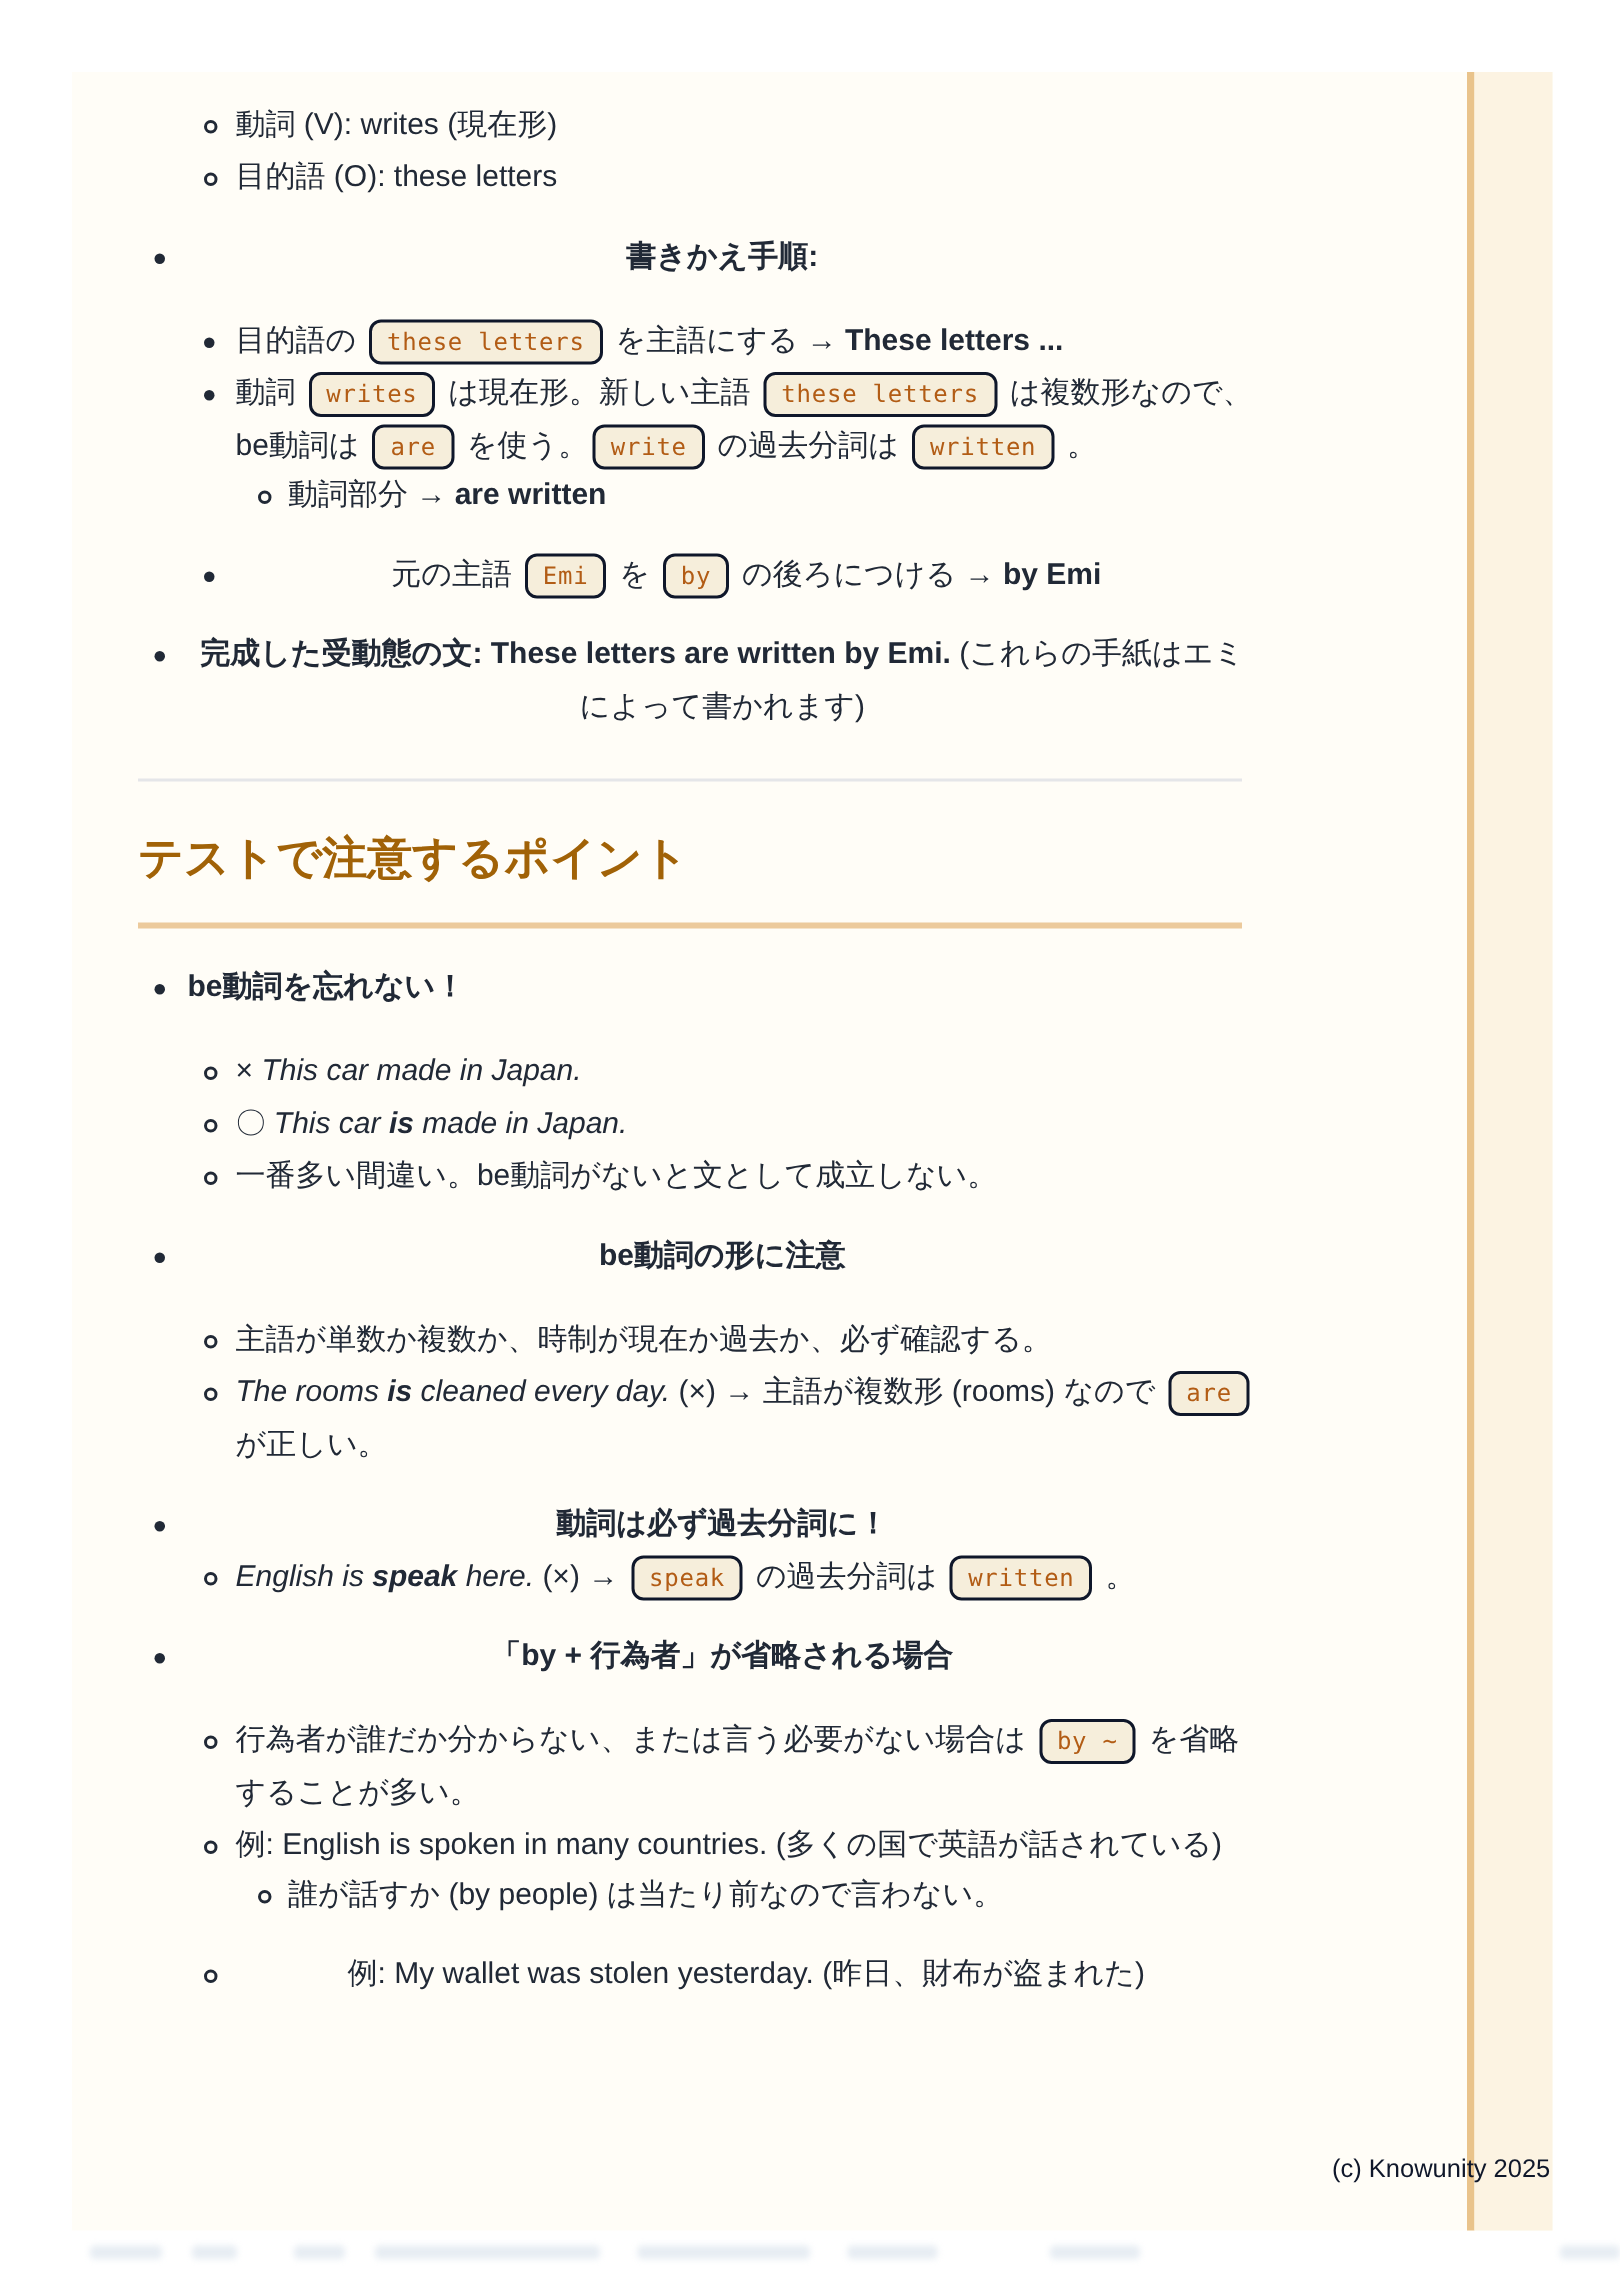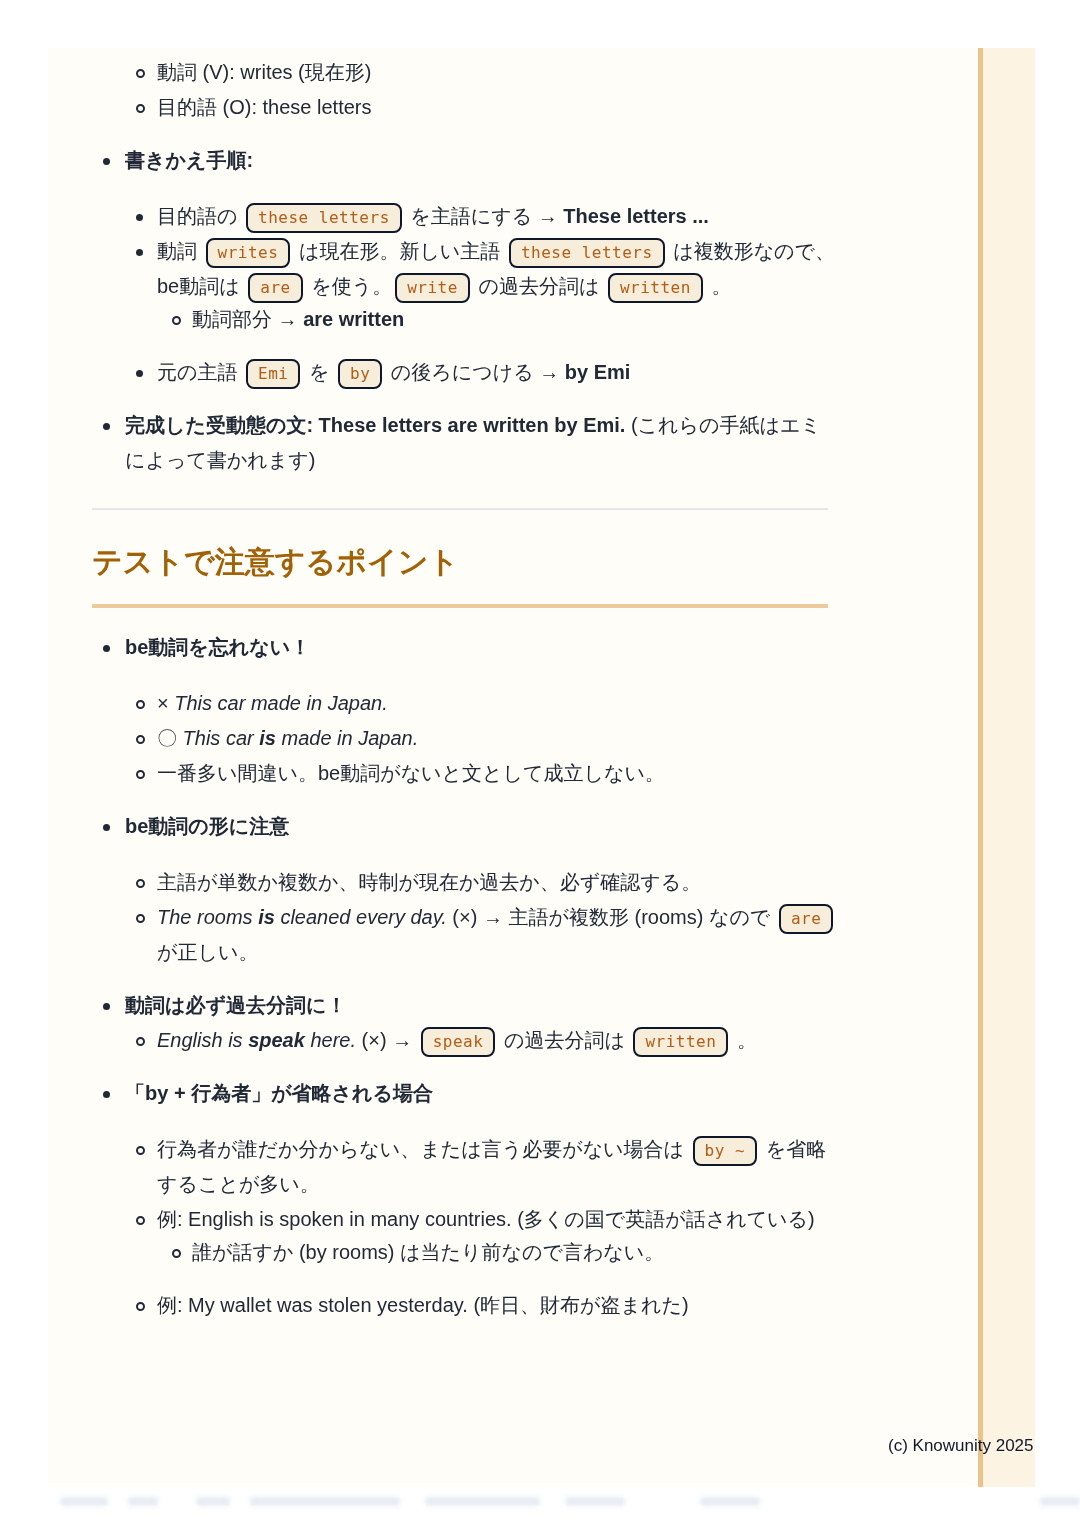--- a/index.html
+++ b/index.html
@@ -15,30 +15,30 @@
   }
   .edge-line{
     position:absolute;left:930px;top:0;width:5px;height:100%;
     background:#e9c38b;
   }
   .edge-strip{
     position:absolute;left:935px;top:0;width:52px;height:100%;
     background:#fcf3e2;
   }
   .doc{
-    position:absolute;left:44px;top:7px;width:746px;
+    position:absolute;left:44px;top:18px;width:746px;
     font-size:20px;line-height:35px;
   }
   .li{position:relative;}
   .ld1{padding-left:33px;margin-top:16px;}
   .ld2{padding-left:65px;margin-top:0;}
   .ld3{padding-left:100px;margin-top:9px;}
   .sub-start.ld2{margin-top:21px;}
   .sub-start.ld3{margin-top:-2px;}
-  .post-sub{margin-top:18px;}
+  .post-sub{margin-top:18px;text-align:center;}
   .doc > :first-child{margin-top:0;}
   .marker{position:absolute;box-sizing:border-box;}
   .ld1 > .marker{left:11px;}
   .ld2 > .marker{left:44px;}
   .ld3 > .marker{left:80px;}
   .marker.disc{top:15px;width:7px;height:7px;border-radius:50%;background:#212936;}
   .marker.circle{top:14px;width:9px;height:9px;border-radius:50%;border:2px solid #212936;background:transparent;}
   .bold{font-weight:700;}
   .italic{font-style:italic;}
   .code{
@@ -93,21 +93,21 @@
       <div class="li ld2"><span class="marker circle"></span><span><span>〇 </span><span class="italic">This car </span><span class="bold italic">is</span><span class="italic"> made in Japan.</span></span></div>
       <div class="li ld2"><span class="marker circle"></span><span><span>一番多い間違い。be動詞がないと文として成立しない。</span></span></div>
       <div class="li ld1 post-sub"><span class="marker disc"></span><span><span class="bold">be動詞の形に注意</span></span></div>
       <div class="li ld2 sub-start"><span class="marker circle"></span><span><span>主語が単数か複数か、時制が現在か過去か、必ず確認する。</span></span></div>
       <div class="li ld2"><span class="marker circle"></span><span><span class="italic">The rooms </span><span class="bold italic">is</span><span class="italic"> cleaned every day.</span><span> (×) → 主語が複数形 (rooms) なので </span><span class="code">are</span><span> が正しい。</span></span></div>
       <div class="li ld1 post-sub"><span class="marker disc"></span><span><span class="bold">動詞は必ず過去分詞に！</span></span></div>
       <div class="li ld2"><span class="marker circle"></span><span><span class="italic">English is </span><span class="bold italic">speak</span><span class="italic"> here.</span><span> (×) → </span><span class="code">speak</span><span> の過去分詞は </span><span class="code">written</span><span> 。</span></span></div>
       <div class="li ld1 post-sub"><span class="marker disc"></span><span><span class="bold">「by + 行為者」が省略される場合</span></span></div>
       <div class="li ld2 sub-start"><span class="marker circle"></span><span><span>行為者が誰だか分からない、または言う必要がない場合は </span><span class="code">by ~</span><span> を省略することが多い。</span></span></div>
       <div class="li ld2"><span class="marker circle"></span><span><span>例: English is spoken in many countries. (多くの国で英語が話されている)</span></span></div>
-      <div class="li ld3 sub-start"><span class="marker circle"></span><span><span>誰が話すか (by rooms) は当たり前なので言わない。</span></span></div>
+      <div class="li ld3 sub-start"><span class="marker circle"></span><span><span>誰が話すか (by people) は当たり前なので言わない。</span></span></div>
       <div class="li ld2 post-sub"><span class="marker circle"></span><span><span>例: My wallet was stolen yesterday. (昨日、財布が盗まれた)</span></span></div>
     </div>
 </div>
 
 <div class="watermark">(c) Knowunity 2025</div>
 
 <div class="smudge" style="left:60px;width:48px;"></div>
 <div class="smudge" style="left:128px;width:30px;"></div>
 <div class="smudge" style="left:196px;width:34px;"></div>
 <div class="smudge" style="left:250px;width:150px;"></div>

